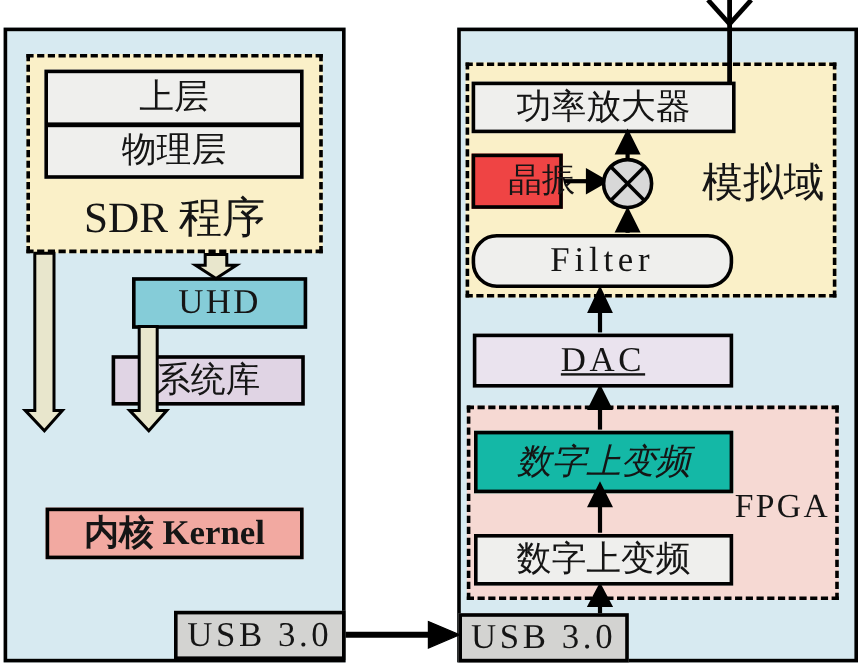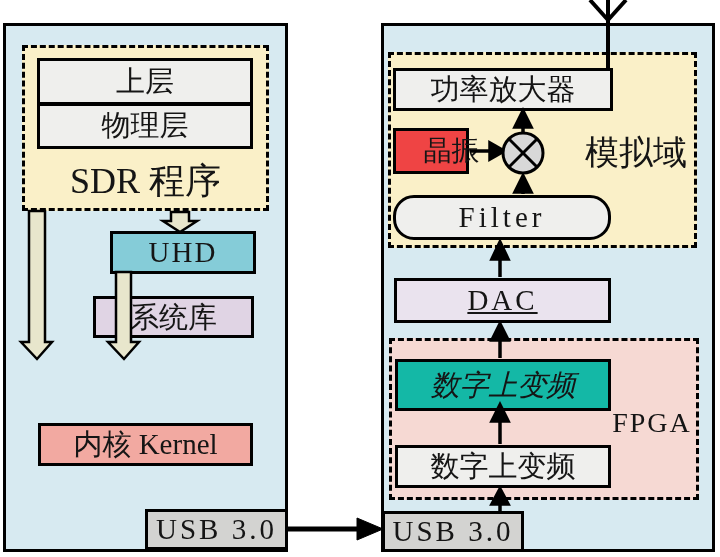--- a/index.html
+++ b/index.html
@@ -20,21 +20,21 @@
   
   .left-block{left:3px;top:23px;width:285px;height:529px;background:#d7eaf1;z-index:1;}
   .sdr-box{left:22px;top:45px;width:247px;height:166px;background:#faf0c8;}
   .layers-box{left:37px;top:58px;width:216px;height:91px;background:#efefed;flex-direction:column;padding:0;}
   .layers-box .row{width:100%;flex:1;display:flex;align-items:center;justify-content:center;box-sizing:border-box;}
   .layers-box .row.first{border-bottom:4px solid #000;}
   .sdr-label{left:22px;top:160px;width:247px;height:42px;}
   .uhd-box{left:110px;top:231px;width:146px;height:43px;background:#85ccd8;letter-spacing:2px;}
   .syslib-box{left:93px;top:296px;width:161px;height:42px;background:#e0d4e4;text-align:right;}
   .syscall-box{left:38px;top:361px;width:218px;height:43px;background:#c6d897;}
-  .kernel-box{left:38px;top:423px;width:215px;height:43px;background:#f2a9a1;}
+  .kernel-box{left:38px;top:423px;width:215px;height:43px;background:#f2a9a1;font-weight:bold;}
   .usb-left{left:145px;top:509px;width:143px;height:41px;background:#d3d3d1;letter-spacing:3px;z-index:4;}
   
   .right-block{left:381px;top:23px;width:334px;height:529px;background:#d7eaf1;z-index:1;}
   .analog-box{left:388px;top:52px;width:309px;height:196px;background:#faf0c8;}
   .pa-box{left:393px;top:68px;width:220px;height:43px;background:#efefed;}
   .osc-box{left:393px;top:128px;width:76px;height:46px;background:#ef4444;font-size:28px;padding-left:41px;}
   .analog-label{left:576px;top:134px;width:120px;height:38px;font-size:34px;}
   .filter-box{left:393px;top:195px;width:218px;height:45px;background:#efefed;letter-spacing:4px;border-radius:21px;}
   .dac-box{left:394px;top:278px;width:217px;height:45px;background:#eae3ee;letter-spacing:3px;text-decoration:underline;}
   .fpga-box{left:389px;top:338px;width:310px;height:162px;background:#f6d9d3;}

